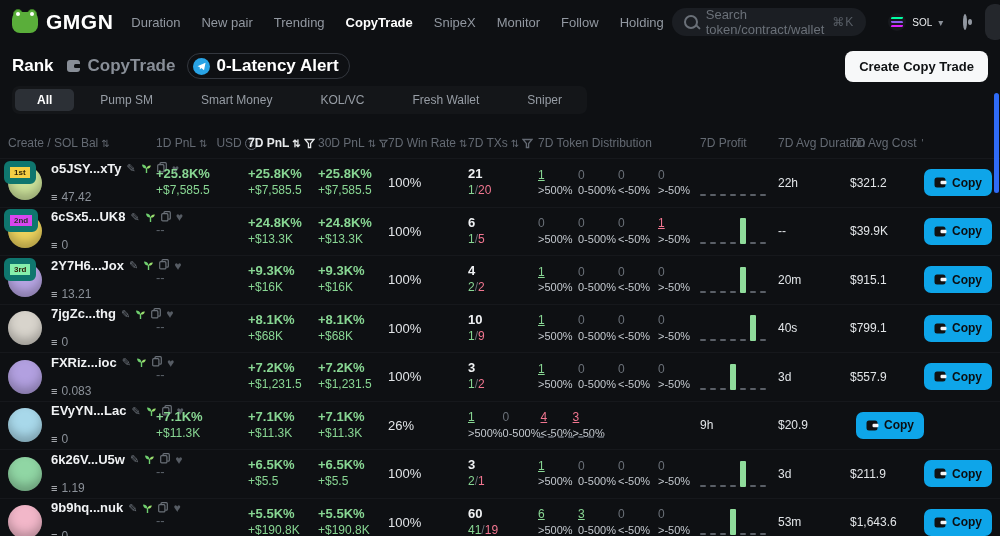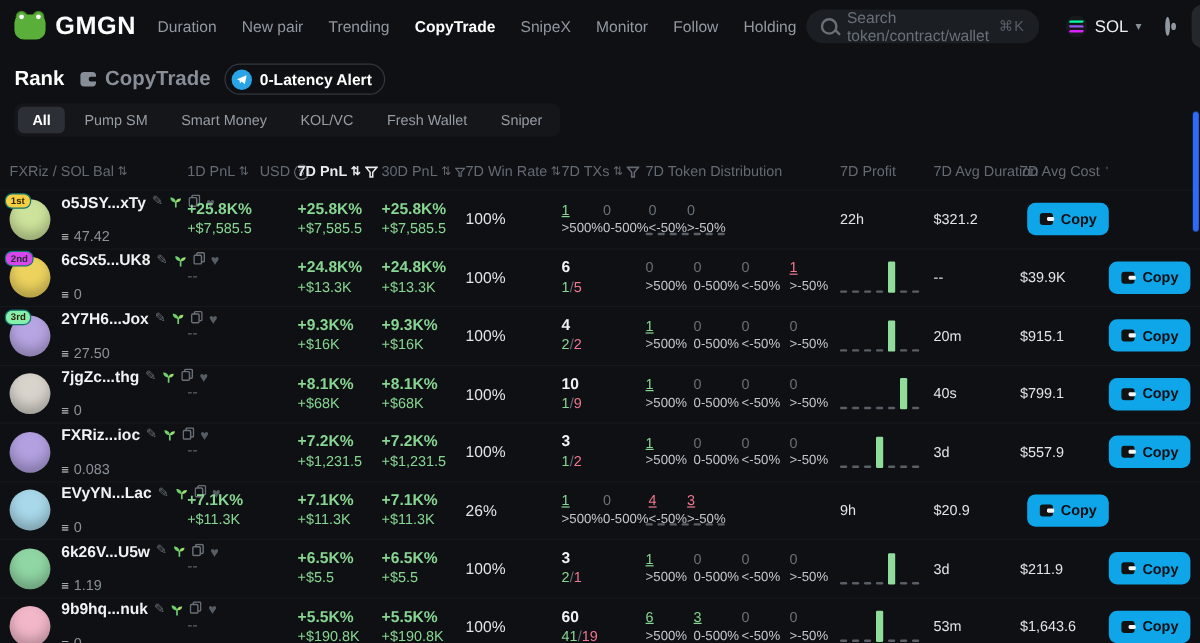--- a/index.html
+++ b/index.html
@@ -26,43 +26,43 @@
   .mag { width:14px; height:14px; border:2px solid #6a7078; border-radius:50%; position:relative; }
   .mag::after { content:""; position:absolute; width:6px; height:2px; background:#6a7078;
     transform:rotate(45deg); right:-5px; bottom:-1px; border-radius:1px; }
   .chain-select { display:flex; align-items:center; gap:6px; margin-left:14px; cursor:pointer; }
   .sol-icon { width:18px; height:18px; border-radius:50%; background:#17191d; display:flex;
     flex-direction:column; justify-content:center; gap:2px; padding:0 3px; }
   .sol-icon i { height:2px; border-radius:1px; display:block; }
   .sol-icon i:nth-child(1){ background:#00ffa3; transform:skewX(-20deg); }
   .sol-icon i:nth-child(2){ background:#8f5bf0; transform:skewX(20deg); }
   .sol-icon i:nth-child(3){ background:#dc1fff; transform:skewX(-20deg); }
-  .chain-label { font-size:14px; color:#eceef0; }
+  .chain-label { font-size:10px; color:#eceef0; }
   .chev { font-size:10px; color:#8b9199; }
   .gear { width:16px; height:16px; border:2px solid #9298a1; border-radius:50%; position:relative; margin:0 10px 0 12px; cursor:pointer; }
   .gear::after { content:""; position:absolute; inset:3px; border-radius:50%; border:2px solid #9298a1; }
   .wallet-pill { background:#24272c; border-radius:9px; height:36px; display:flex; align-items:center;
     padding:0 10px; gap:9px; cursor:pointer; }
   .bars-icon::before { content:"\2261"; color:#cfd3d8; font-size:11px; }
 
   
   .section { height:36px; display:flex; align-items:center; padding:0 12px; gap:12px; margin-top:4px; }
   .rank-title { font-size:17px; font-weight:800; color:#fff; }
   .ct-title { font-size:17px; font-weight:800; color:#888e97; display:flex; align-items:center; gap:6px; }
   .latency-pill { display:flex; align-items:center; gap:6px; border:1px solid #33373e; border-radius:15px;
     height:26px; padding:0 10px 0 5px; cursor:pointer; }
   .tg-circle { width:17px; height:17px; border-radius:50%; background:#29a4e6; display:flex; align-items:center; justify-content:center; }
-  .latency-label { font-size:13px; font-weight:700; color:#fff; }
+  .latency-label { font-size:17px; font-weight:700; color:#fff; }
   .create-btn { margin-left:auto; background:#f7f8f9; color:#101214; font-size:13px; font-weight:700;
     border:none; border-radius:8px; height:31px; padding:0 14px; cursor:pointer; }
 
   
   .tabs-row { padding:2px 12px 6px; }
   .tabs-wrap { display:inline-flex; align-items:center; background:#141619; border-radius:7px; padding:3px; gap:4px; }
-  .tab { font-size:12px; color:#979da5; padding:4px 12px; border-radius:5px; cursor:pointer; white-space:nowrap; }
+  .tab { font-size:12px; color:#979da5; padding:4px 22px; border-radius:5px; cursor:pointer; white-space:nowrap; }
   .tab.active { background:#2c3036; color:#fff; font-weight:700; }
 
   
   .grid { display:grid; grid-template-columns:148px 92px 70px 70px 80px 70px 162px 78px 72px 74px 68px;
     align-items:center; padding:0 8px; }
   .thead { height:30px; margin-top:8px; font-size:12px; color:#646a73; }
   .th { display:flex; align-items:center; gap:3px; white-space:nowrap; }
   .th.sortable { cursor:pointer; }
   .th .sort { font-size:10px; color:#646a73; }
   .th.active, .th.active .sort { color:#e8eaec; font-weight:700; }
@@ -74,21 +74,21 @@
     display:flex; align-items:center; justify-content:center; color:#646a73; }
   .info-tick { color:#646a73; font-size:10px; margin-left:2px; }
 
   .row { height:48.5px; border-top:1px solid #16181c; cursor:pointer; }
 
   .wallet-cell { display:flex; align-items:center; gap:9px; }
   .avatar-wrap { position:relative; width:34px; height:34px; flex:none; }
   .avatar { width:34px; height:34px; border-radius:50%;
     background:#888; box-shadow:inset 0 -6px 10px rgba(0,0,0,.25); }
   .rank-badge { position:absolute; top:-5px; left:-4px; font-size:8px; font-weight:800; color:#2c2306;
-    border-radius:6px; padding:1px 4px; border:1px solid #0f766e; }
+    border-radius:6px; padding:1px 4px; border:6px solid #0f766e; }
   .wc-text { display:flex; flex-direction:column; gap:15px; line-height:1.1; }
   .wc-name-line { display:flex; align-items:center; gap:5px; }
   .wc-name { font-size:13px; font-weight:700; color:#f0f2f4; white-space:nowrap; }
   .mini-ic { font-size:11px; color:#6a7078; cursor:pointer; line-height:1; }
   .sprout svg { display:block; }
   .heart { color:#565c64; font-size:12px; }
   .wc-bal { font-size:12px; color:#8b9199; display:flex; align-items:center; gap:4px; }
 
   .pnl { display:flex; flex-direction:column; justify-content:center; gap:2px; line-height:1.15; }
   .pnl .l1 { font-size:13px; font-weight:700; color:#88d693; }
@@ -180,36 +180,37 @@
     <span>CopyTrade</span>
   </span>
   <span class="latency-pill">
     <span class="tg-circle">
       <svg width="9" height="9" viewBox="0 0 10 10">
           <path d="M0.5 4.6 L9.5 0.8 L7.8 9.2 L4.8 6.6 L3.2 8.4 L3 5.6 Z" fill="#fff"></path>
         </svg>
     </span>
     <span class="latency-label">0-Latency Alert</span>
   </span>
+  <button class="create-btn">Create Copy Trade</button>
 </div>
 
 <div class="tabs-row">
   <div class="tabs-wrap">
     <span class="tab active">All</span>
     <span class="tab">Pump SM</span>
     <span class="tab">Smart Money</span>
     <span class="tab">KOL/VC</span>
     <span class="tab">Fresh Wallet</span>
     <span class="tab">Sniper</span>
   </div>
 </div>
 
 <div class="grid thead">
   <div class="th sortable">
-    <span>FXRiz / SOL Bal</span>
+    <span>Create / SOL Bal</span>
       <span class="sort">⇅</span>
   </div>
   <div class="th sortable">
     <span>1D PnL</span>
       <span class="sort">⇅</span>
     <span class="usd-toggle">
       <span>USD</span>
       <span class="dollar-circ">$</span>
     </span>
     <svg class="funnel" viewBox="0 0 11 11">
@@ -298,20 +299,24 @@
     </div>
     <div class="pnl c-7d">
       <span class="l1">+25.8K%</span>
         <span class="l2">+$7,585.5</span>
     </div>
     <div class="pnl c-30d">
       <span class="l1">+25.8K%</span>
         <span class="l2">+$7,585.5</span>
     </div>
     <div class="win">100%</div>
+    <div class="txs">
+      <span class="total">21</span>
+      <span class="ratio"><span class="w">1</span><span class="sep">/</span><span class="l">20</span></span>
+    </div>
     <div class="dist">
       <span class="dist-cell">
           <span class="dist-num green">1</span>
           <span class="dist-label">&gt;500%</span>
         </span>
       <span class="dist-cell">
           <span class="dist-num zero">0</span>
           <span class="dist-label">0-500%</span>
         </span>
       <span class="dist-cell">
@@ -453,21 +458,21 @@
           <span class="mini-ic">
             <svg width="10" height="11" viewBox="0 0 10 11">
                 <rect x="0.7" y="2.7" width="6.2" height="7.2" rx="1" fill="none" stroke="#6a7078" stroke-width="1.2"></rect>
                 <path d="M3 2.7 V1.7 a1 1 0 0 1 1-1 h4.3 a1 1 0 0 1 1 1 v5.5 a1 1 0 0 1 -1 1 h-1" fill="none" stroke="#6a7078" stroke-width="1.2"></path>
               </svg>
           </span>
           <span class="mini-ic heart">♥</span>
         </div>
         <span class="wc-bal">
             <span class="bars-icon"></span>
-            <span>27.50</span>
+            <span>13.21</span>
           </span>
       </div>
     </div>
     <div class="pnl c-1d nodata">
       <span class="l1">--</span>
         <span class="l2"></span>
     </div>
     <div class="pnl c-7d">
       <span class="l1">+9.3K%</span>
         <span class="l2">+$16K</span>

